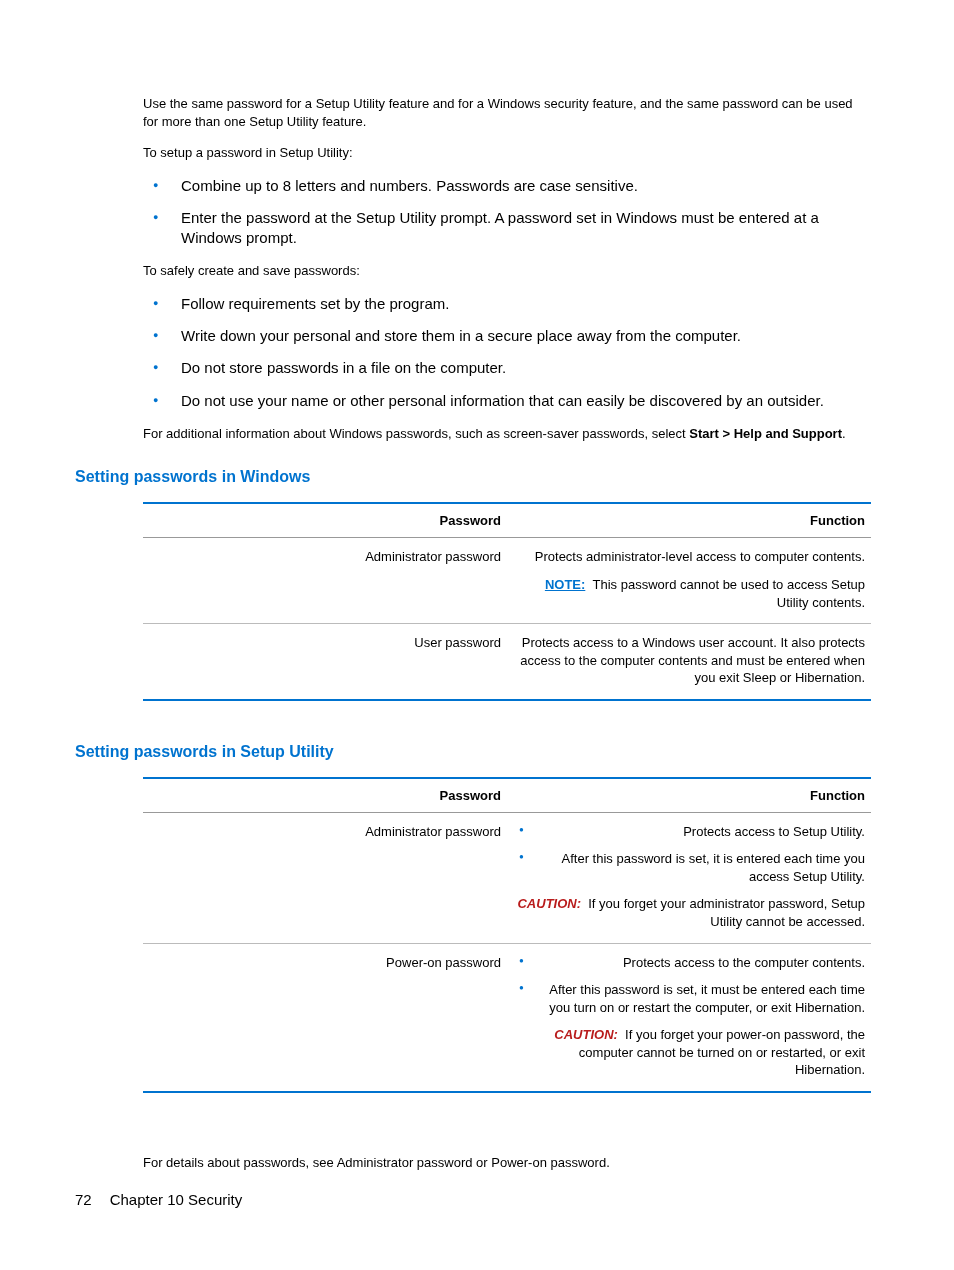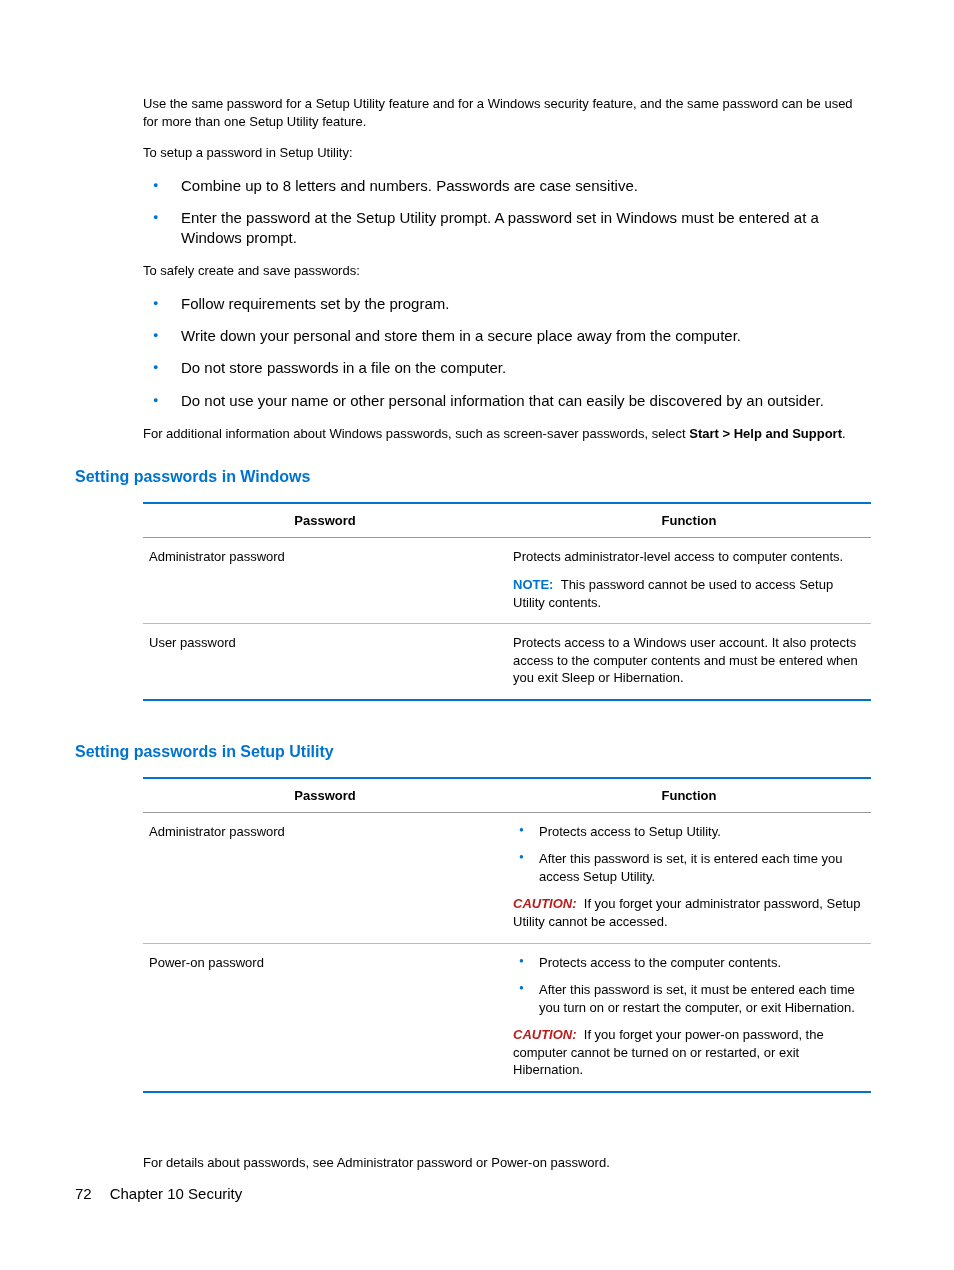--- a/index.html
+++ b/index.html
@@ -71,40 +71,40 @@
     border-top: 2.5px solid #0073cf;
     border-bottom: 1px solid #999;
   }
   table.pwtable tbody tr.datarow {
     border-bottom: 1px solid #bbb;
   }
   table.pwtable tbody tr.datarow:last-child {
     border-bottom: 2.5px solid #0073cf;
   }
   table.pwtable th {
-    text-align: center;
+    text-align: right;
     font-weight: bold;
     padding: 9px 6px 9px 6px;
     vertical-align: top;
     width: 50%;
     margin-top: 31px;
   }
   table.pwtable td {
-    text-align: left;
+    text-align: right;
     padding: 10px 6px 12px 6px;
     vertical-align: top;
     width: 50%;
     line-height: 1.35;
   }
   table.pwtable td p {
     margin: 0 0 10px 0;
   }
   table.pwtable td p:last-child { margin-bottom: 0; }
 
-  .note-label { font-weight: bold; color: #0073cf; }
+  .note-label { font-weight: bold; color: #0073cf; text-decoration: underline; }
   .caution-label { font-weight: bold; color: #b91c1c; font-style: italic; }
 
   ul.cell-bullets {
     list-style: none;
     margin: 0 0 10px 0;
     padding: 0;
   }
   ul.cell-bullets > li {
     position: relative;
     padding-left: 26px;
@@ -116,21 +116,21 @@
     content: "●";
     position: absolute;
     left: 6px;
     top: 2px;
     font-size: 8px;
     color: #0073cf;
   }
 
   .footer {
     position: absolute;
-    bottom: 68px;
+    bottom: 62px;
     left: 75px;
     font-size: 15px;
   }
   .footer .pagenum { display: inline-block; margin-right: 18px; }
 </style>
 </head>
 <body>
 
 <div class="page">
 

